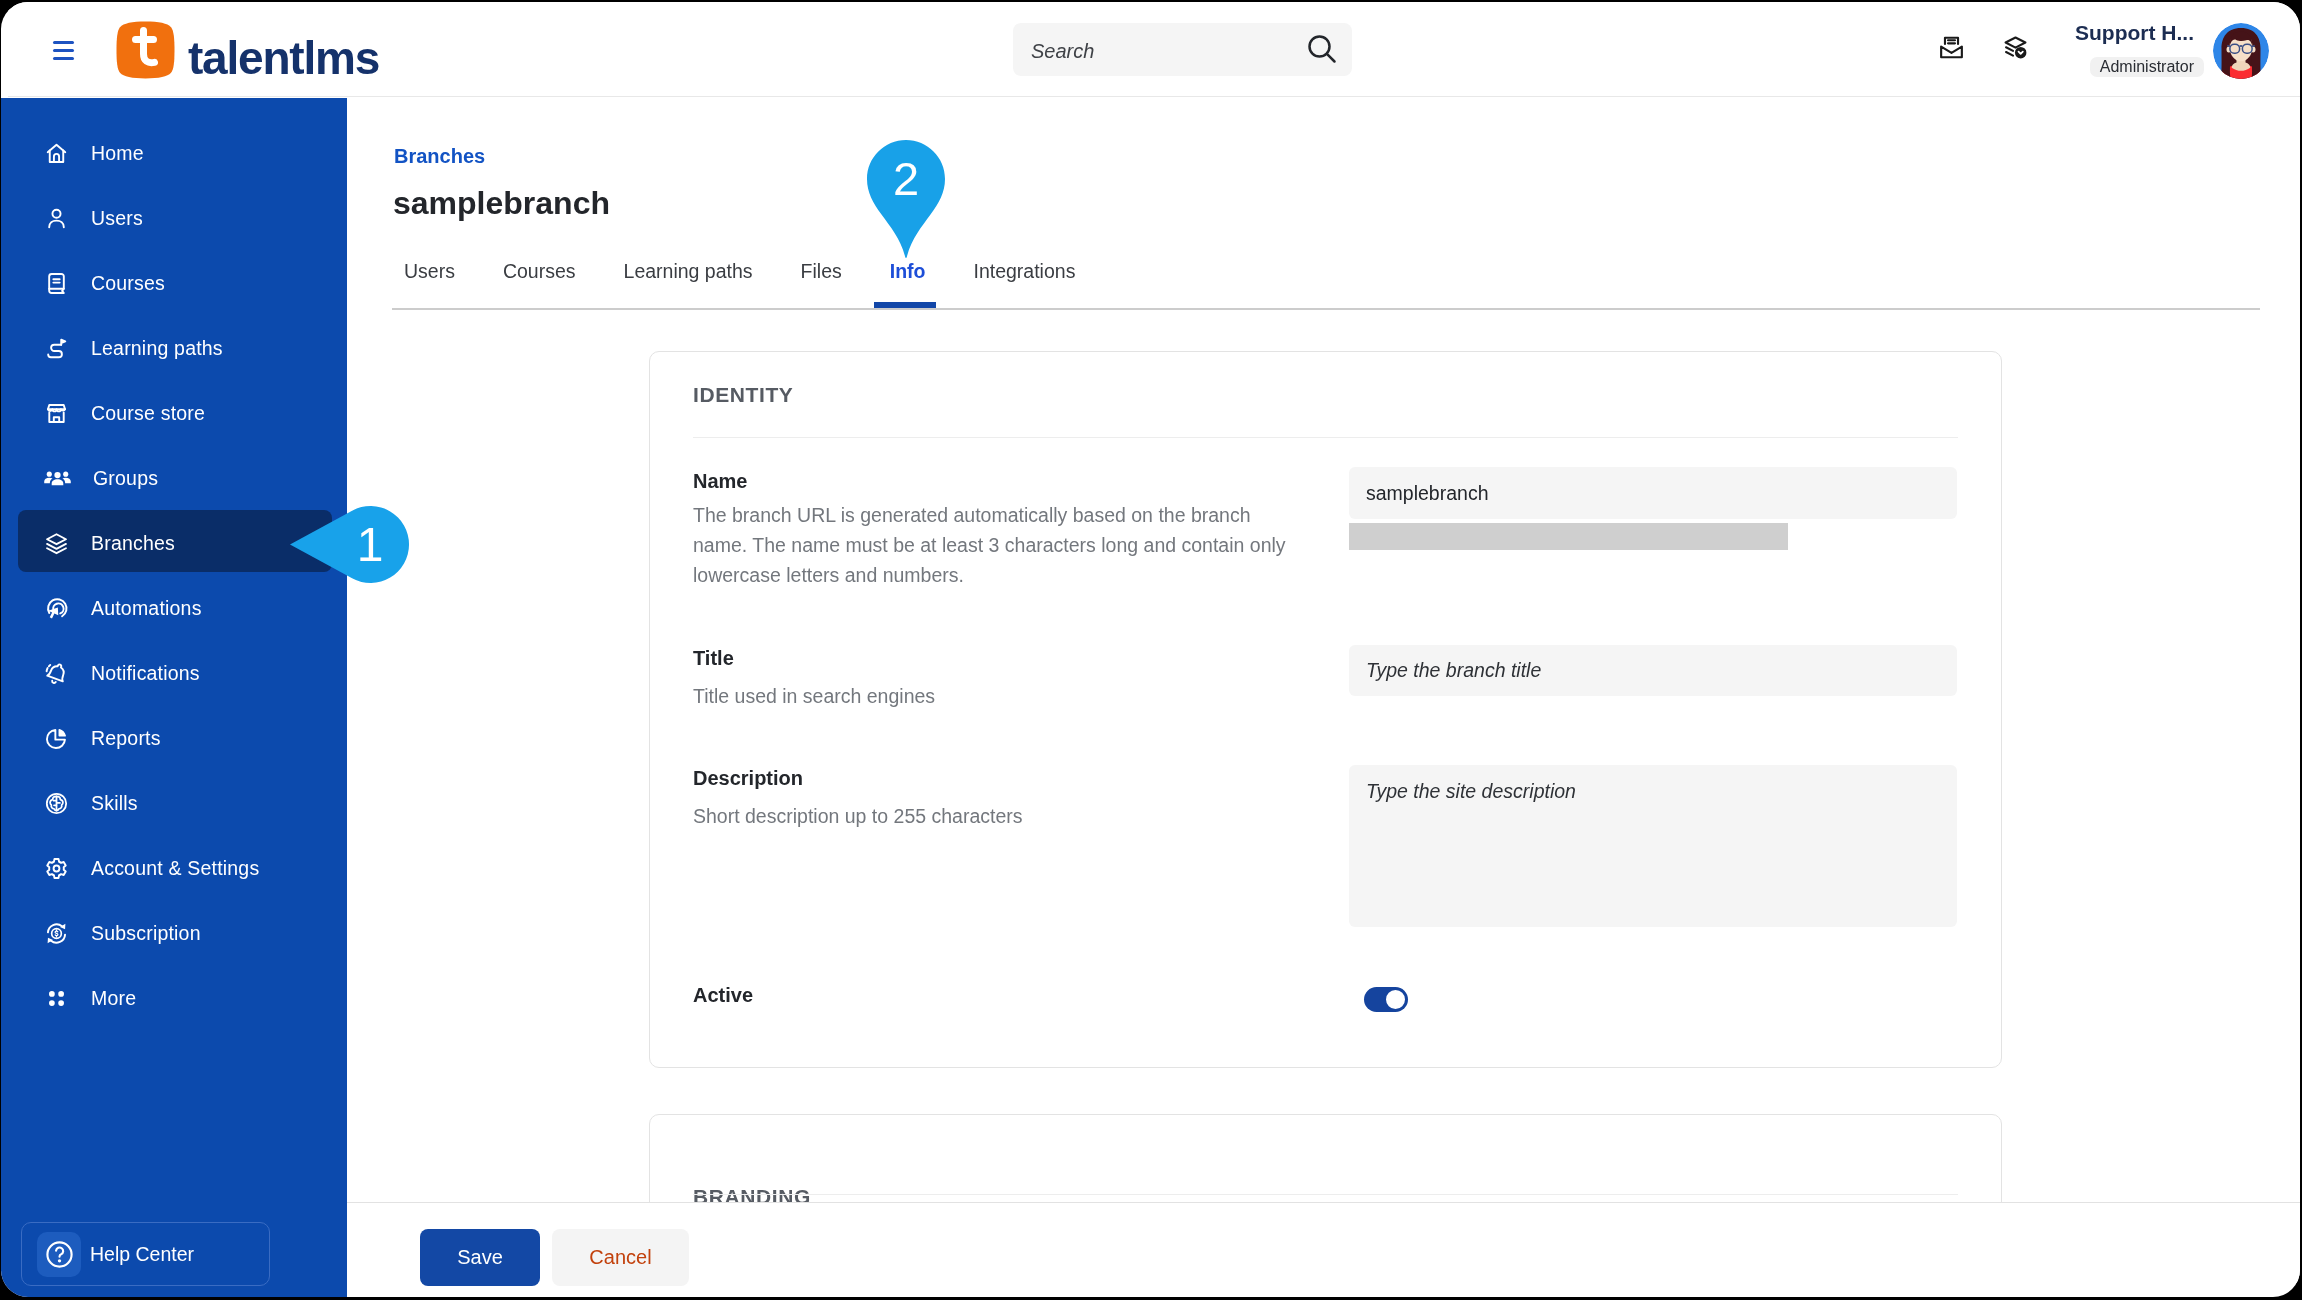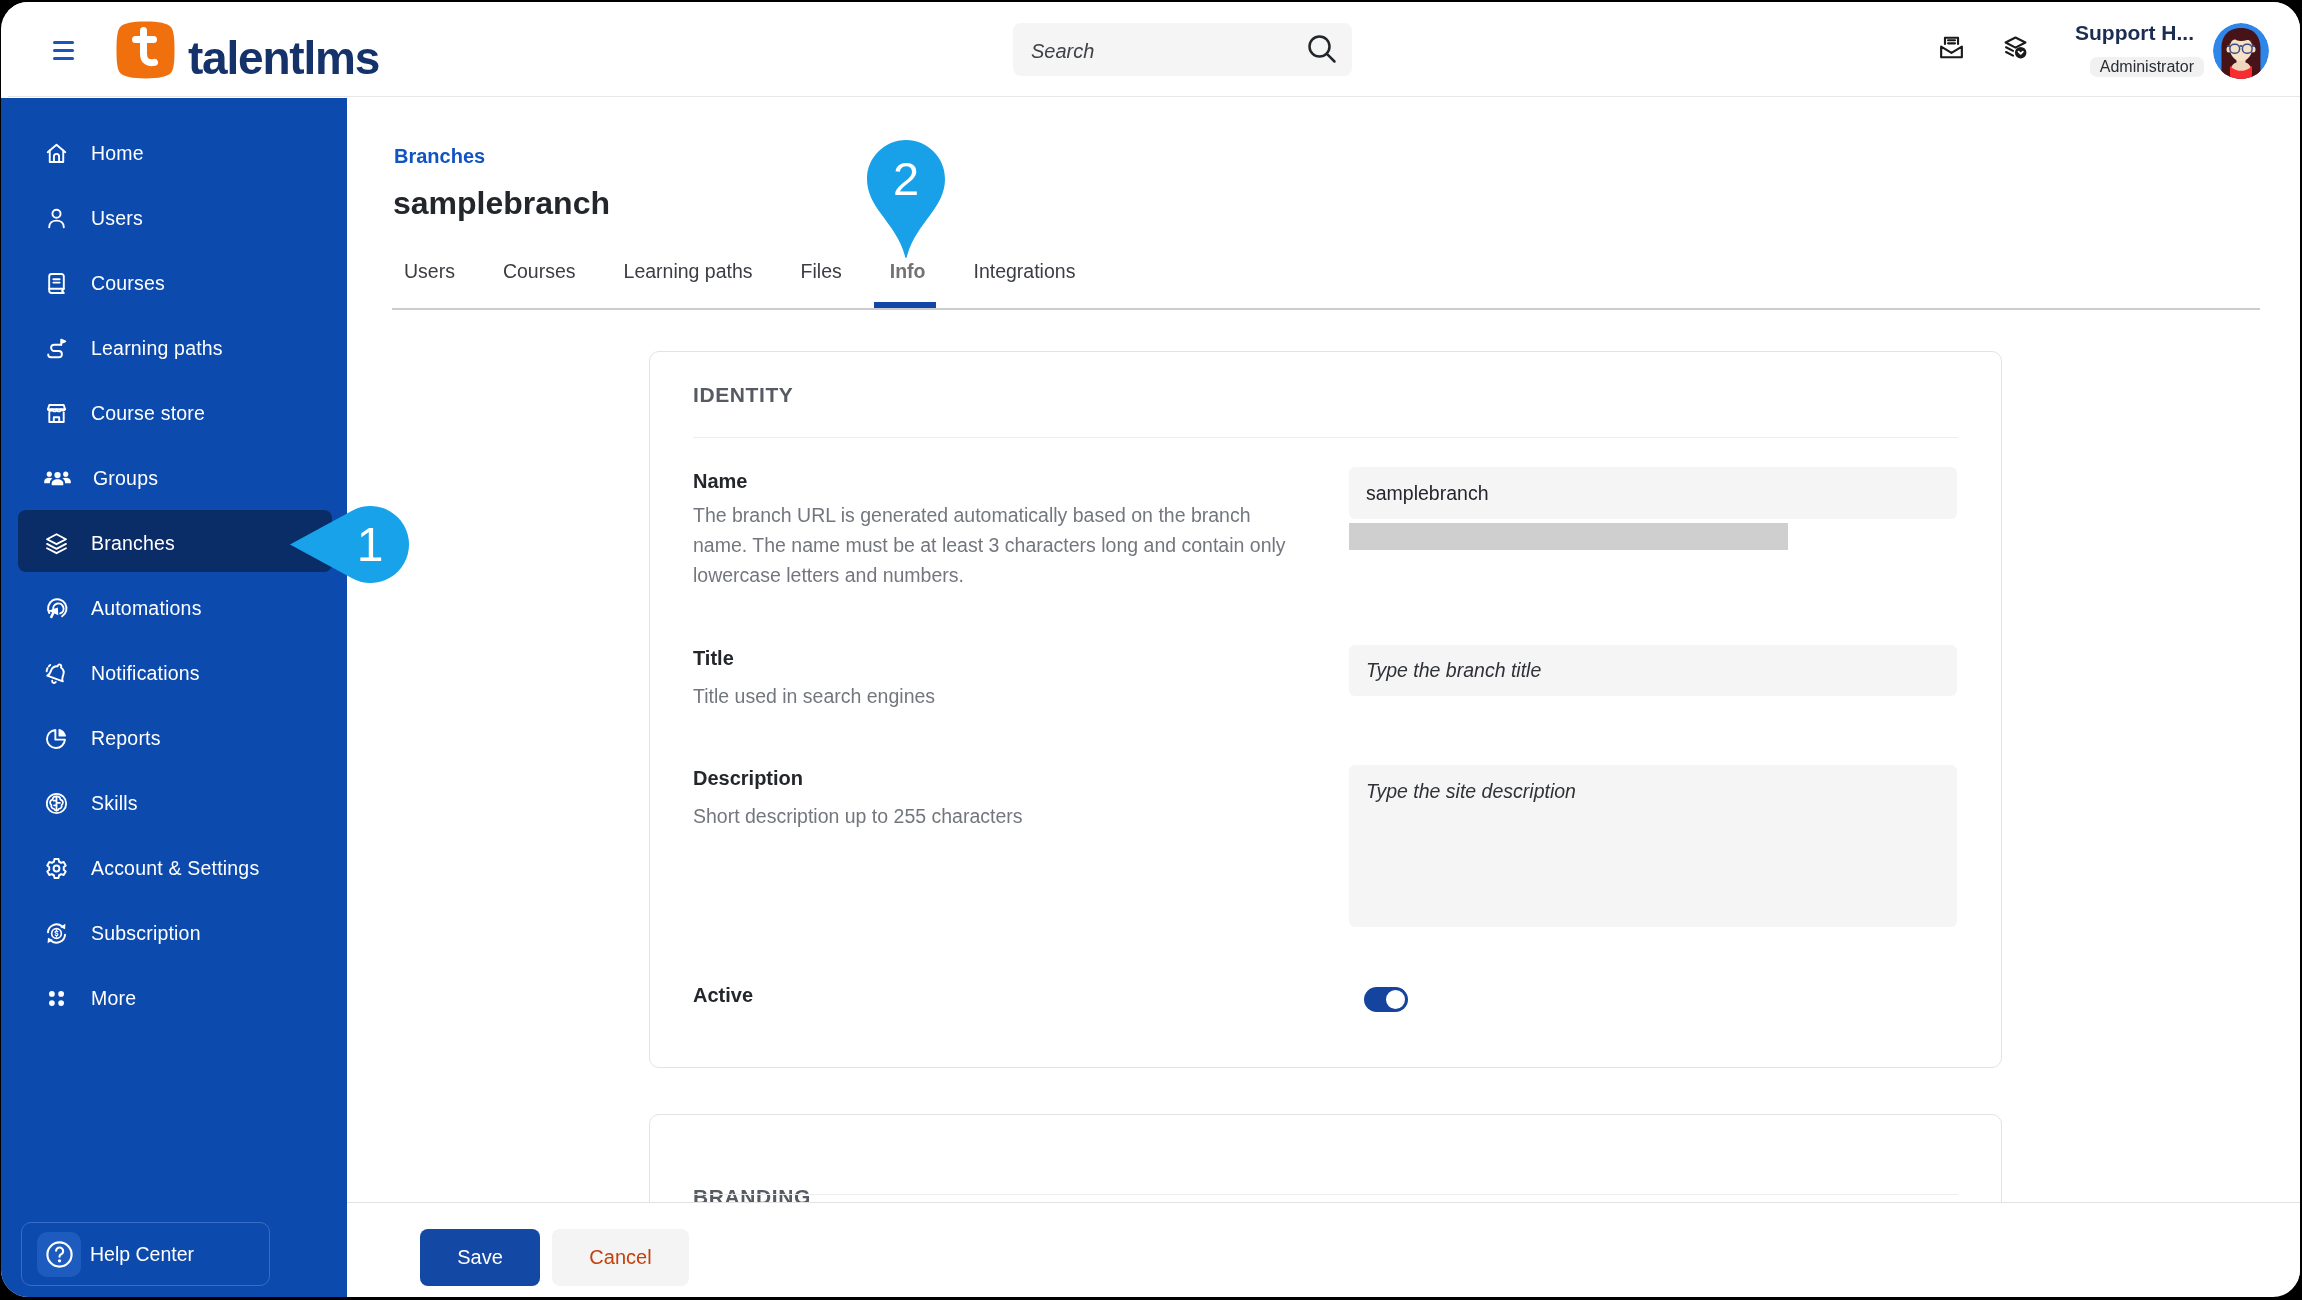--- a/index.html
+++ b/index.html
@@ -28,21 +28,21 @@
   .mi .t { margin-left:21px; font-size:19.5px; font-weight:500; letter-spacing:0.2px; }
   .mi-active { position:absolute; left:17px; top:412px; width:314px; height:62px; background:#0a2d68; border-radius:8px; }
   .helpbox { position:absolute; left:20px; top:1124px; width:249px; height:64px; border:1px solid #3a6cc3; border-radius:10px; }
   .helpbox .iq { position:absolute; left:15px; top:9px; width:44px; height:45px; background:#1d5cbe; border-radius:10px; display:flex; align-items:center; justify-content:center; }
   .helpbox .t { position:absolute; left:68px; top:20px; font-size:19.5px; color:#fff; font-weight:500; }
 
   
   .bc { position:absolute; left:393px; top:143px; font-size:20px; font-weight:bold; color:#1253c4; }
   .pagetitle { position:absolute; left:392px; top:183px; font-size:32px; font-weight:bold; color:#23262b; }
   .tabs { position:absolute; left:403px; top:258px; display:flex; gap:48px; font-size:19.5px; color:#3a3d42; }
-  .tabs .on { font-weight:bold; color:#737373; }
+  .tabs .on { font-weight:bold; color:#1d4ed8; }
   .tabline { position:absolute; left:873px; top:300px; width:62px; height:6px; background:#1247a8; }
   .hr { position:absolute; left:391px; top:306px; width:1868px; height:2px; background:#cccccc; }
 
   .pin2 { position:absolute; left:866px; top:138px; }
 
   .card { position:absolute; left:648px; background:#fff; border:1px solid #e3e3e3; border-radius:10px; }
   .card1 { top:349px; width:1353px; height:717px; }
   .card2 { top:1112px; width:1353px; height:150px; }
   .cardtitle { position:absolute; left:44px; font-size:21px; font-weight:bold; color:#565b63; letter-spacing:0.6px; }
   .carddiv { position:absolute; left:692px; width:1265px; height:1px; background:#ededed; }

